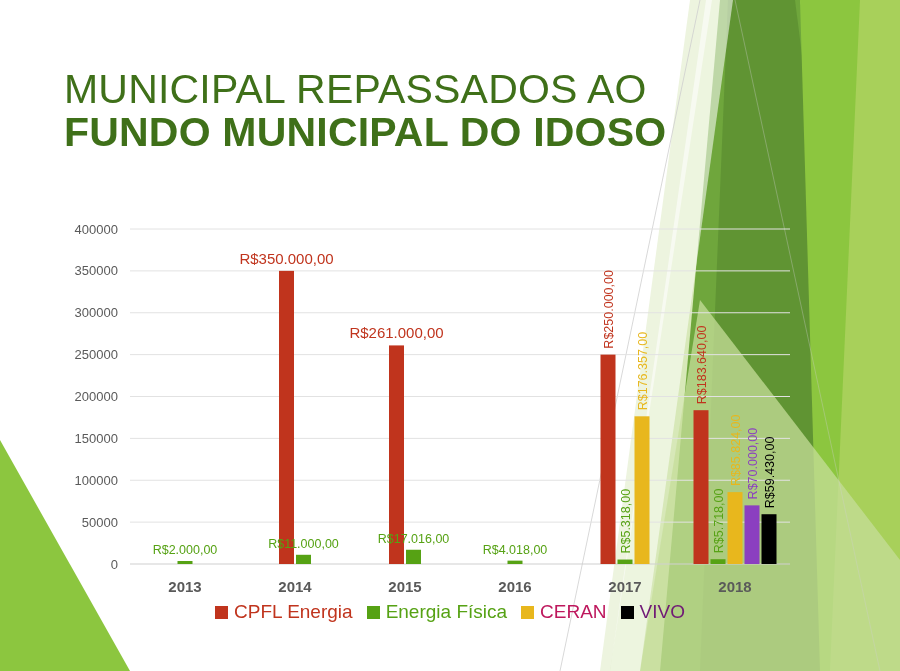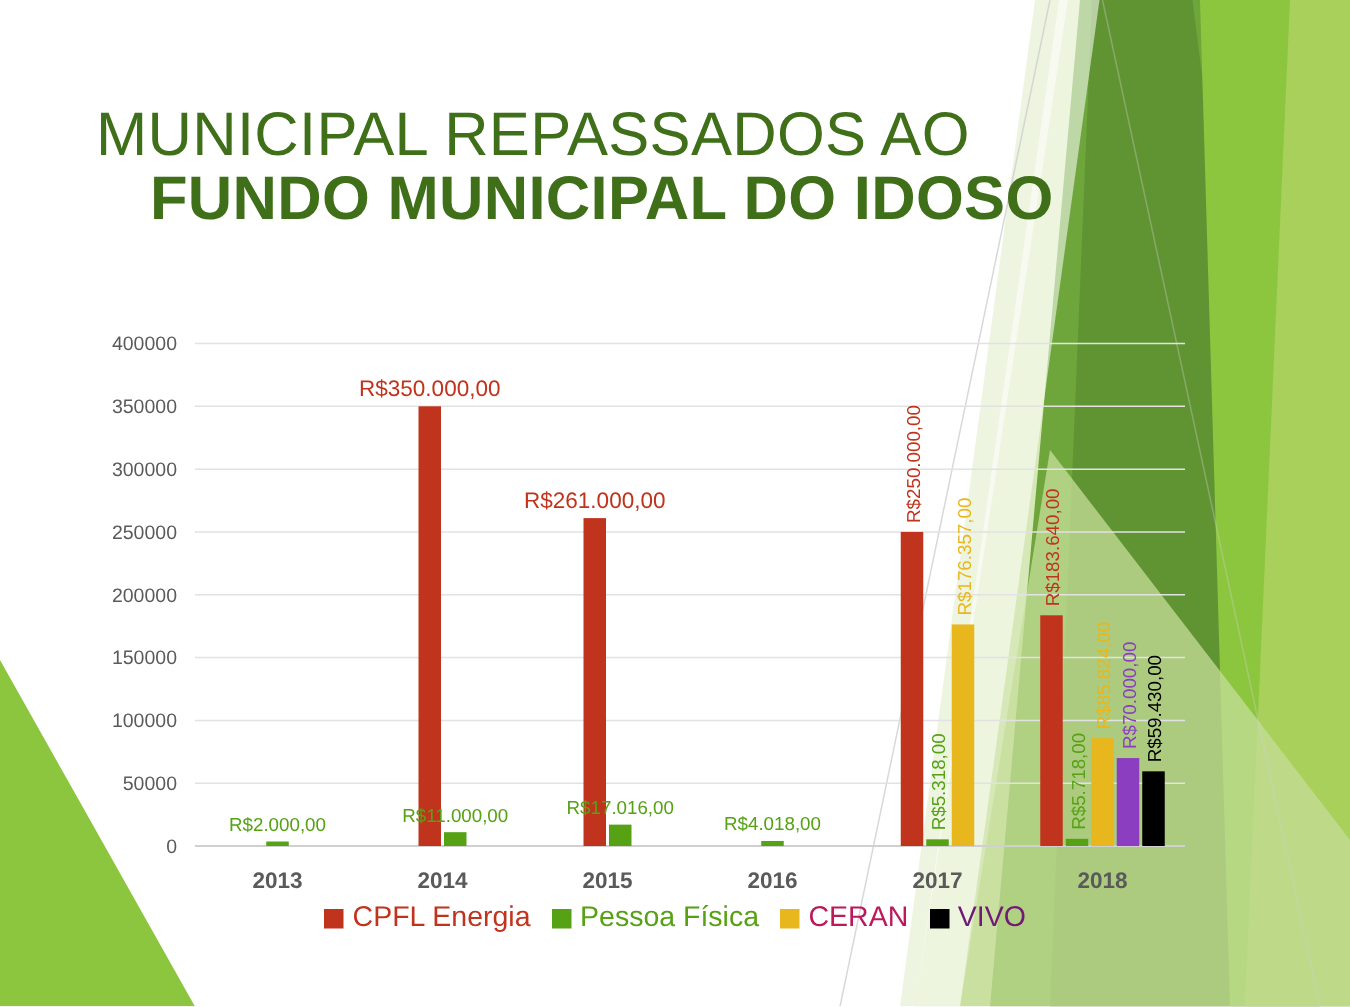--- a/index.html
+++ b/index.html
@@ -26,21 +26,21 @@
     z-index: 3;
     line-height: 1.04;
   }
   .title-line {
     color: #3F7019;
     font-size: 41px;
     letter-spacing: 0.2px;
     white-space: nowrap;
   }
   .title-line.l1 { font-weight: 400; }
-  .title-line.l2 { font-weight: 700; margin-left: 36px; }
+  .title-line.l2 { font-weight: 700; }
 
   
   #chart-area {
     position: absolute;
     left: 0; top: 200px;
     width: 900px; height: 471px;
     z-index: 2;
   }
   #chart-svg { display: block; }
 
@@ -187,21 +187,21 @@
     </svg>
   </div>
 
   <div id="legend">
       <div class="legend-item">
         <span class="legend-swatch" style="background: rgb(192, 52, 29);"></span>
         <span class="legend-label" style="color: rgb(192, 52, 29);">CPFL Energia</span>
       </div>
       <div class="legend-item">
         <span class="legend-swatch" style="background: rgb(86, 162, 20);"></span>
-        <span class="legend-label" style="color: rgb(86, 162, 20);">Pessoa Física</span>
+        <span class="legend-label" style="color: rgb(86, 162, 20);">Energia Física</span>
       </div>
       <div class="legend-item">
         <span class="legend-swatch" style="background: rgb(232, 183, 29);"></span>
         <span class="legend-label" style="color: #be185d;">CERAN</span>
       </div>
       <div class="legend-item">
         <span class="legend-swatch" style="background: rgb(0, 0, 0);"></span>
         <span class="legend-label" style="color: #701a75;">VIVO</span>
       </div>
     </div>

